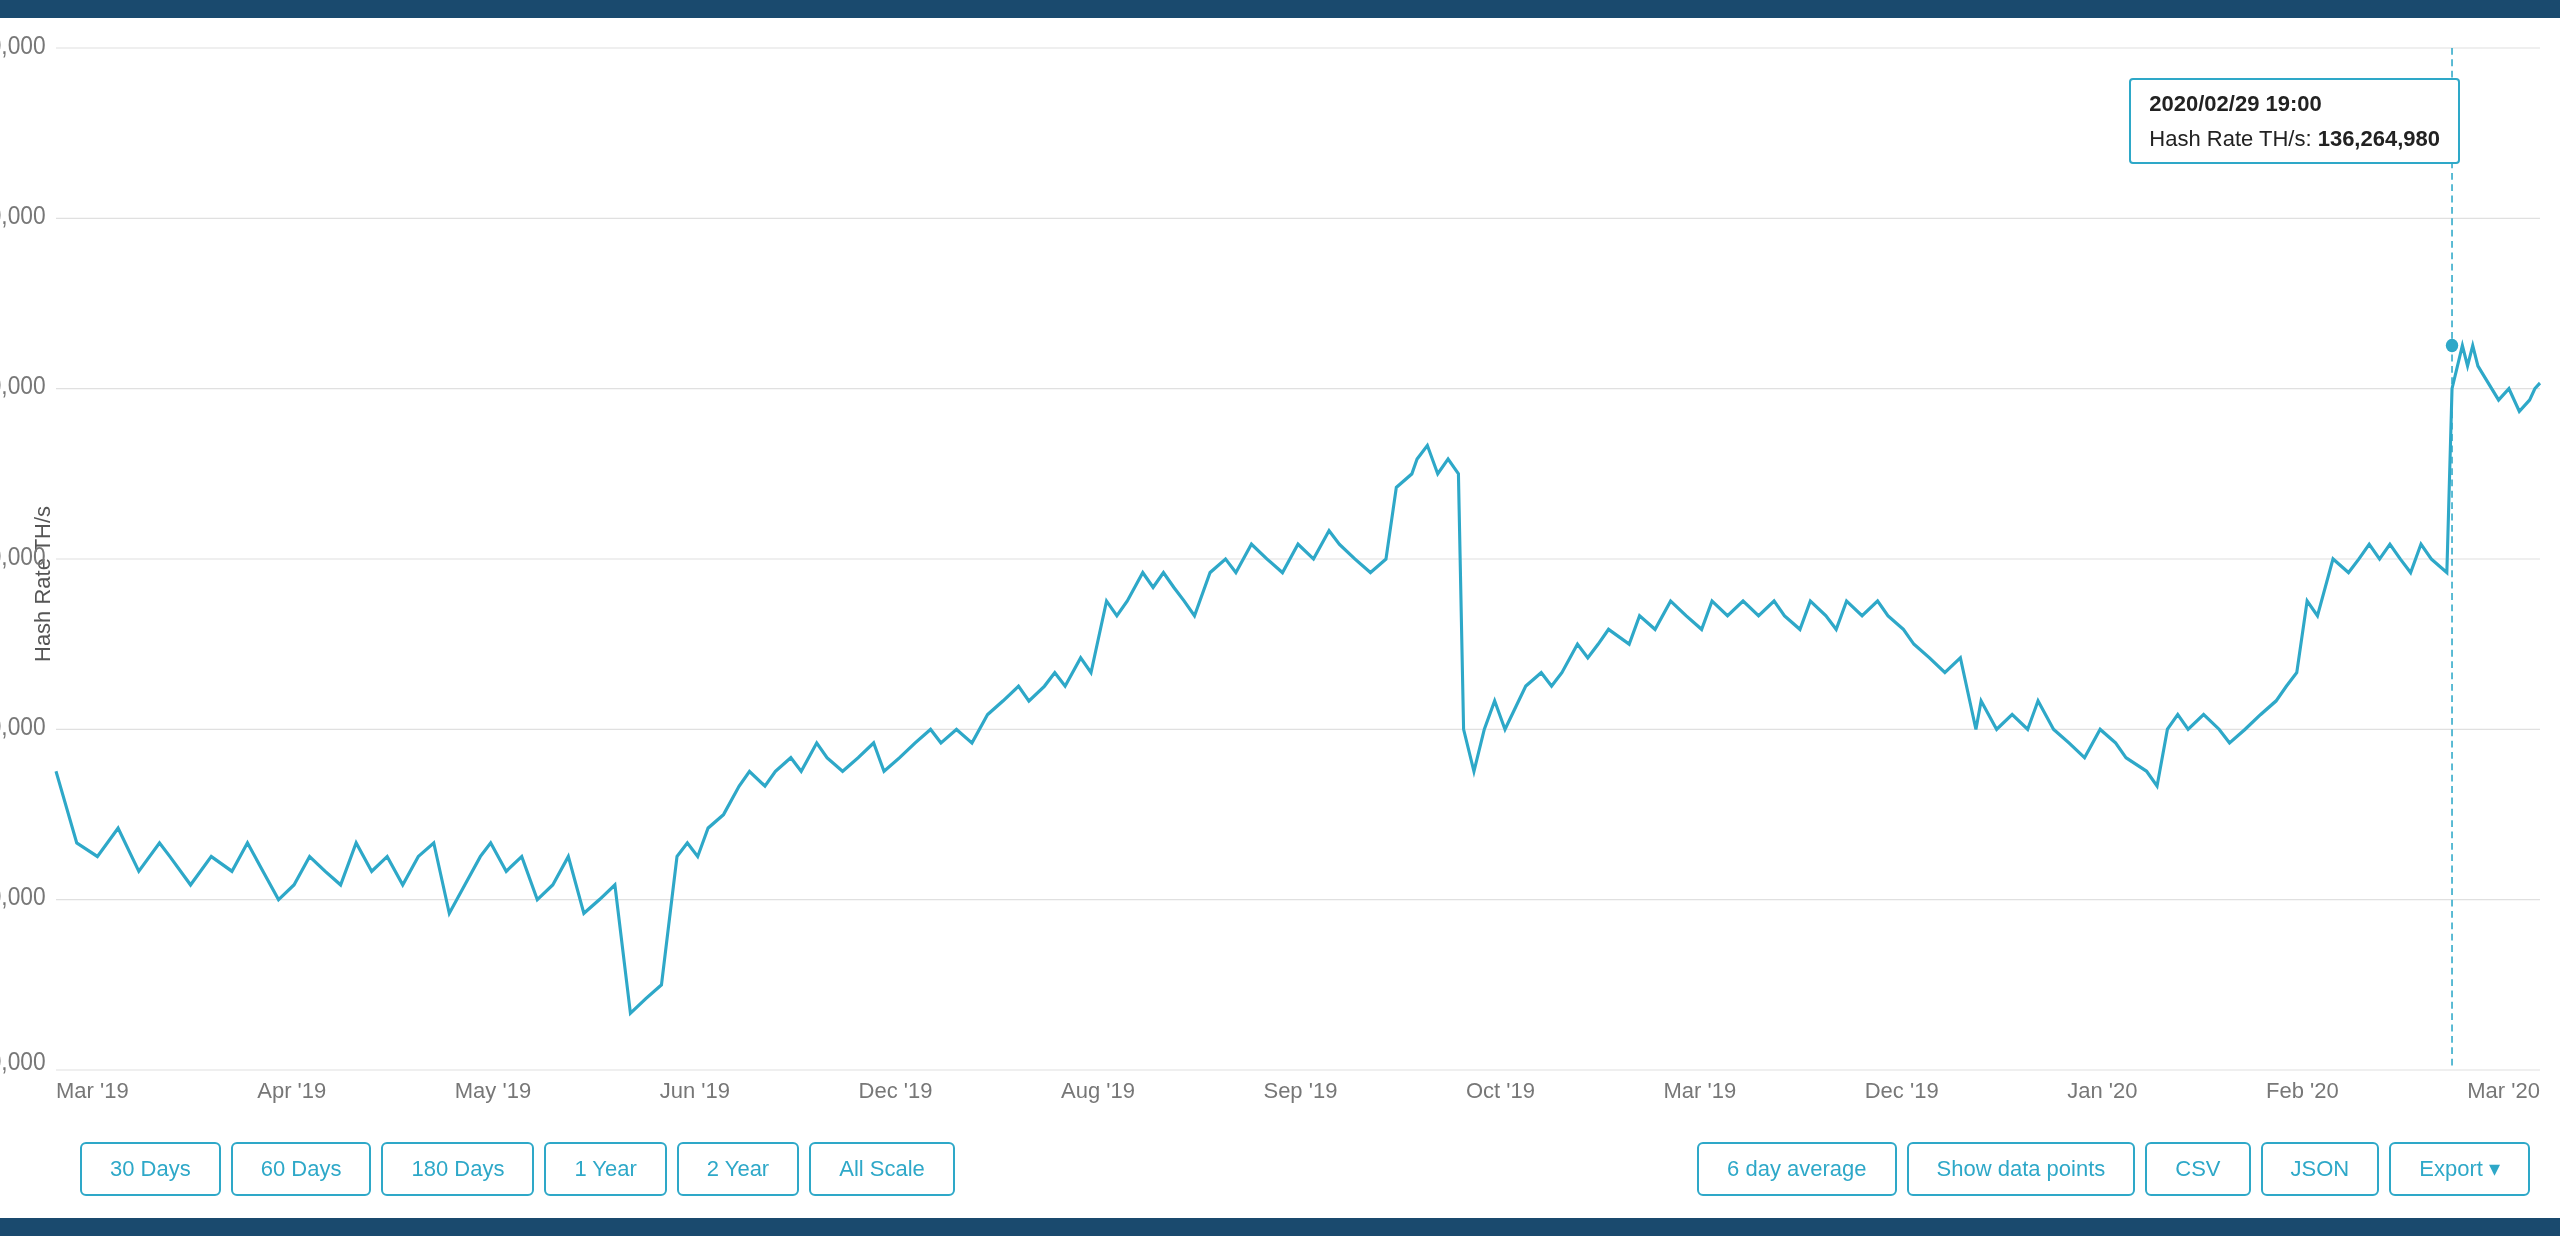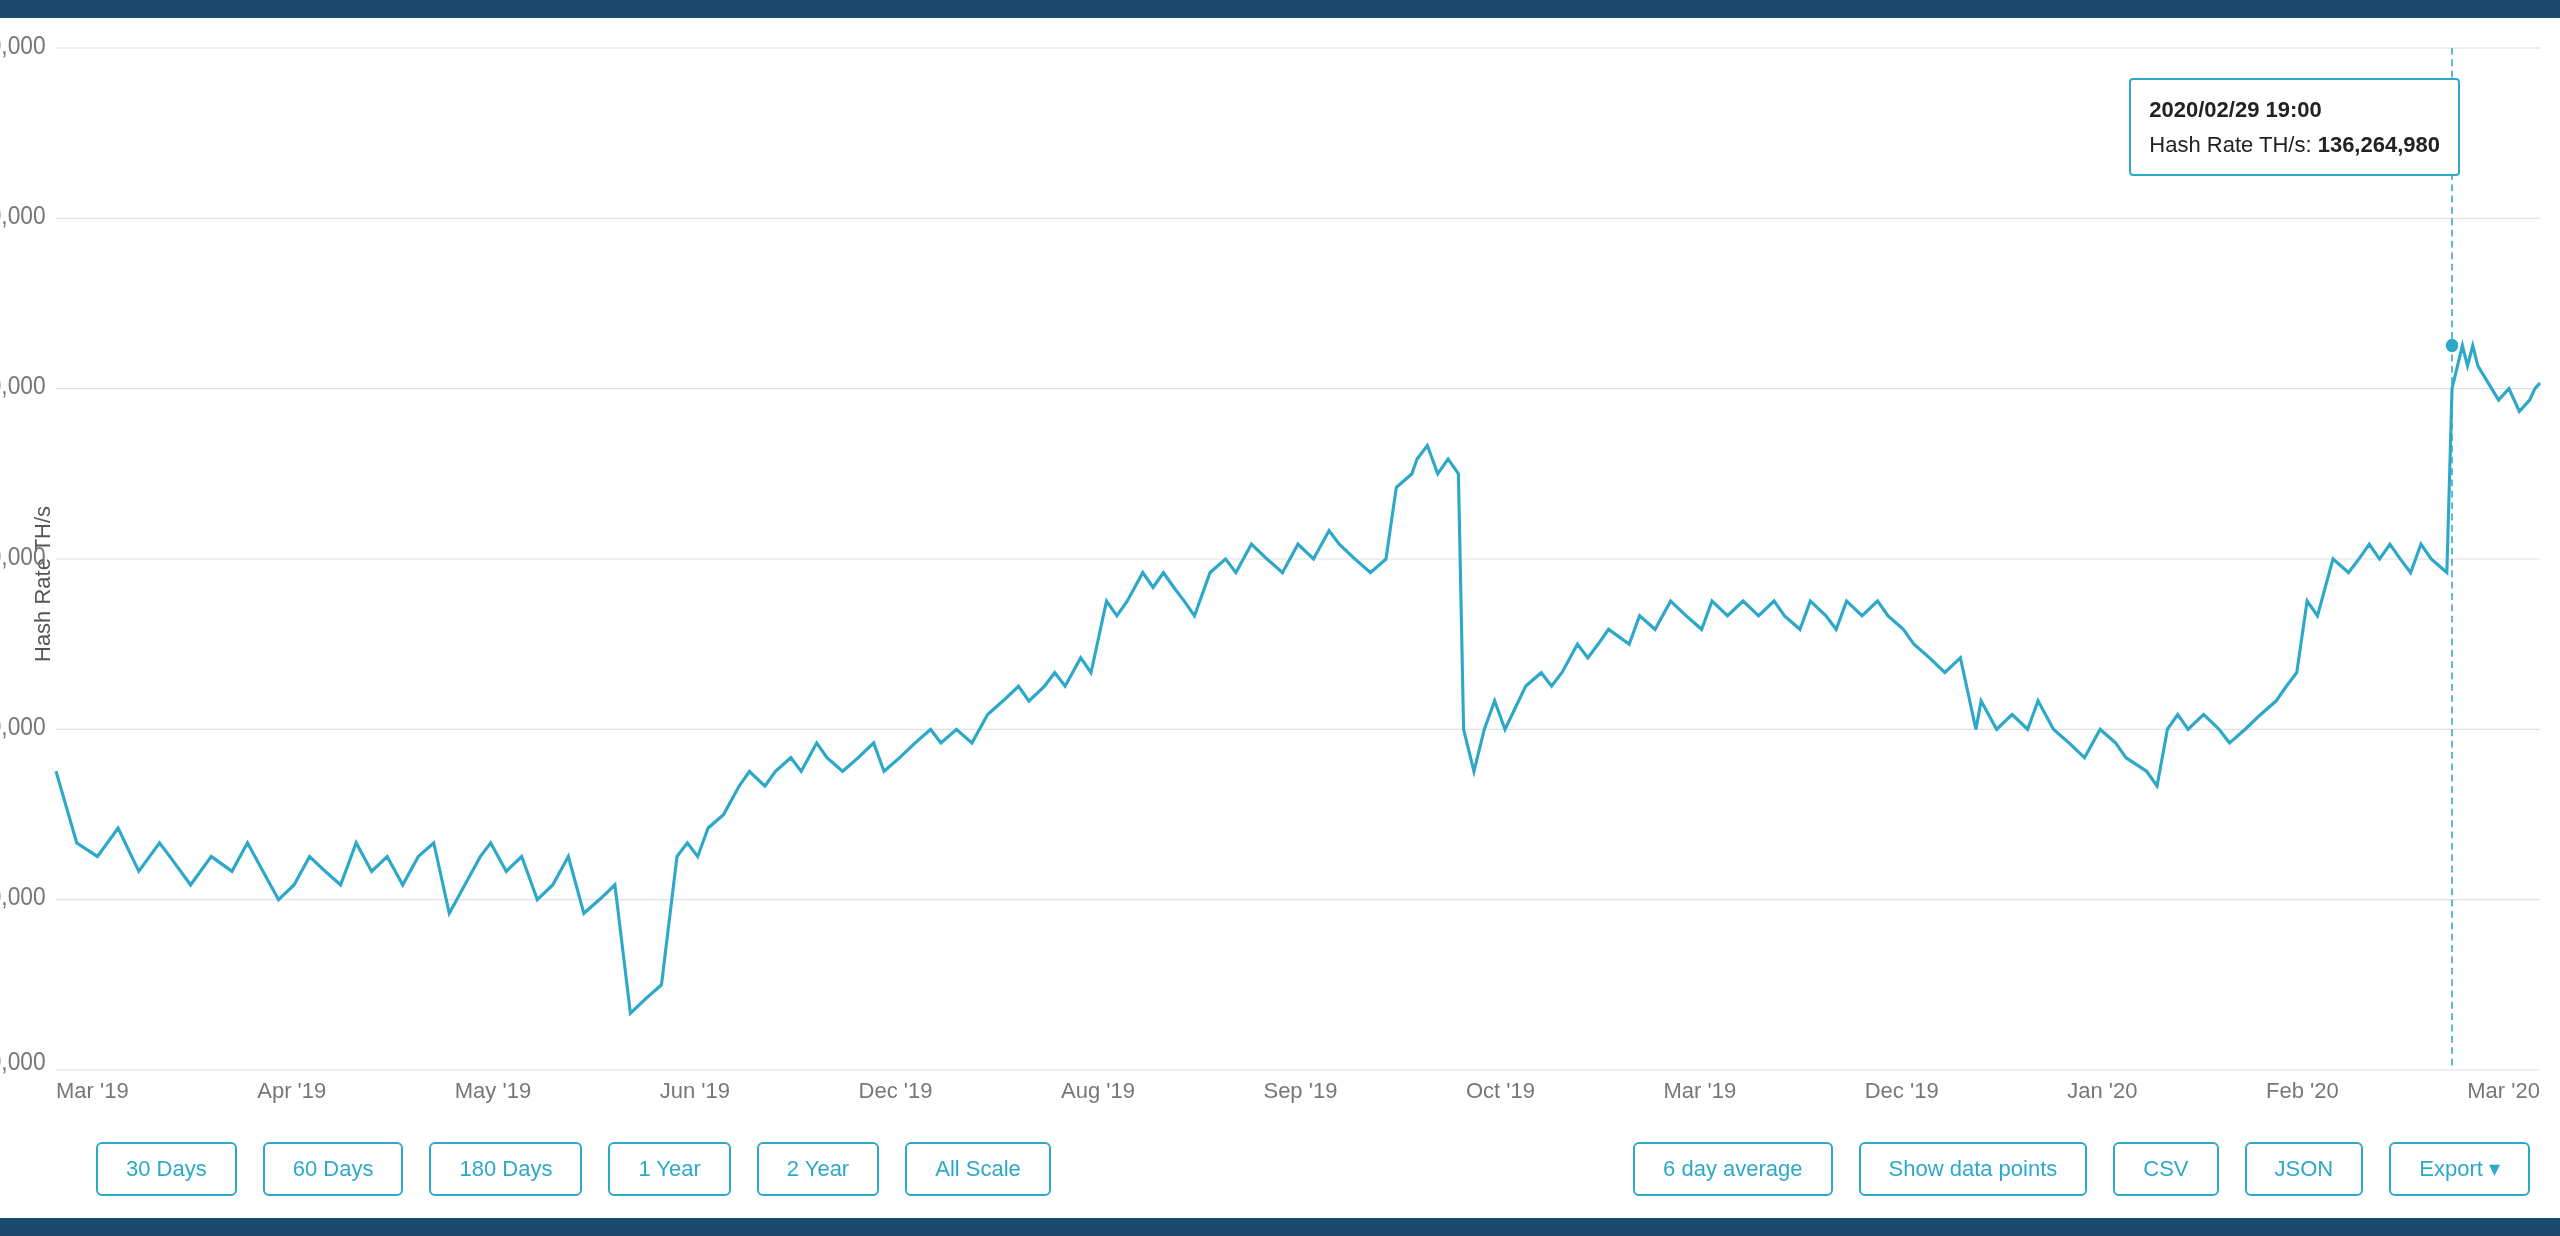--- a/index.html
+++ b/index.html
@@ -91,30 +91,29 @@
     }
     .ctrl-btn {
       border: 2px solid #2ea8c8;
       background: #fff;
       color: #2ea8c8;
       font-size: 22px;
       padding: 12px 28px;
       border-radius: 6px;
       cursor: pointer;
       white-space: nowrap;
-      margin-left: 16px;
     }
     .tooltip-box {
       position: absolute;
       top: 30px;
       right: 80px;
       background: #fff;
       border: 2px solid #2ea8c8;
       border-radius: 4px;
-      padding: 12px 18px;
+      padding: 6px 18px;
       font-size: 22px;
       color: #222;
       line-height: 1.6;
       z-index: 10;
       pointer-events: none;
     }
     .tooltip-box strong {
       font-weight: 700;
     }
   </style>

